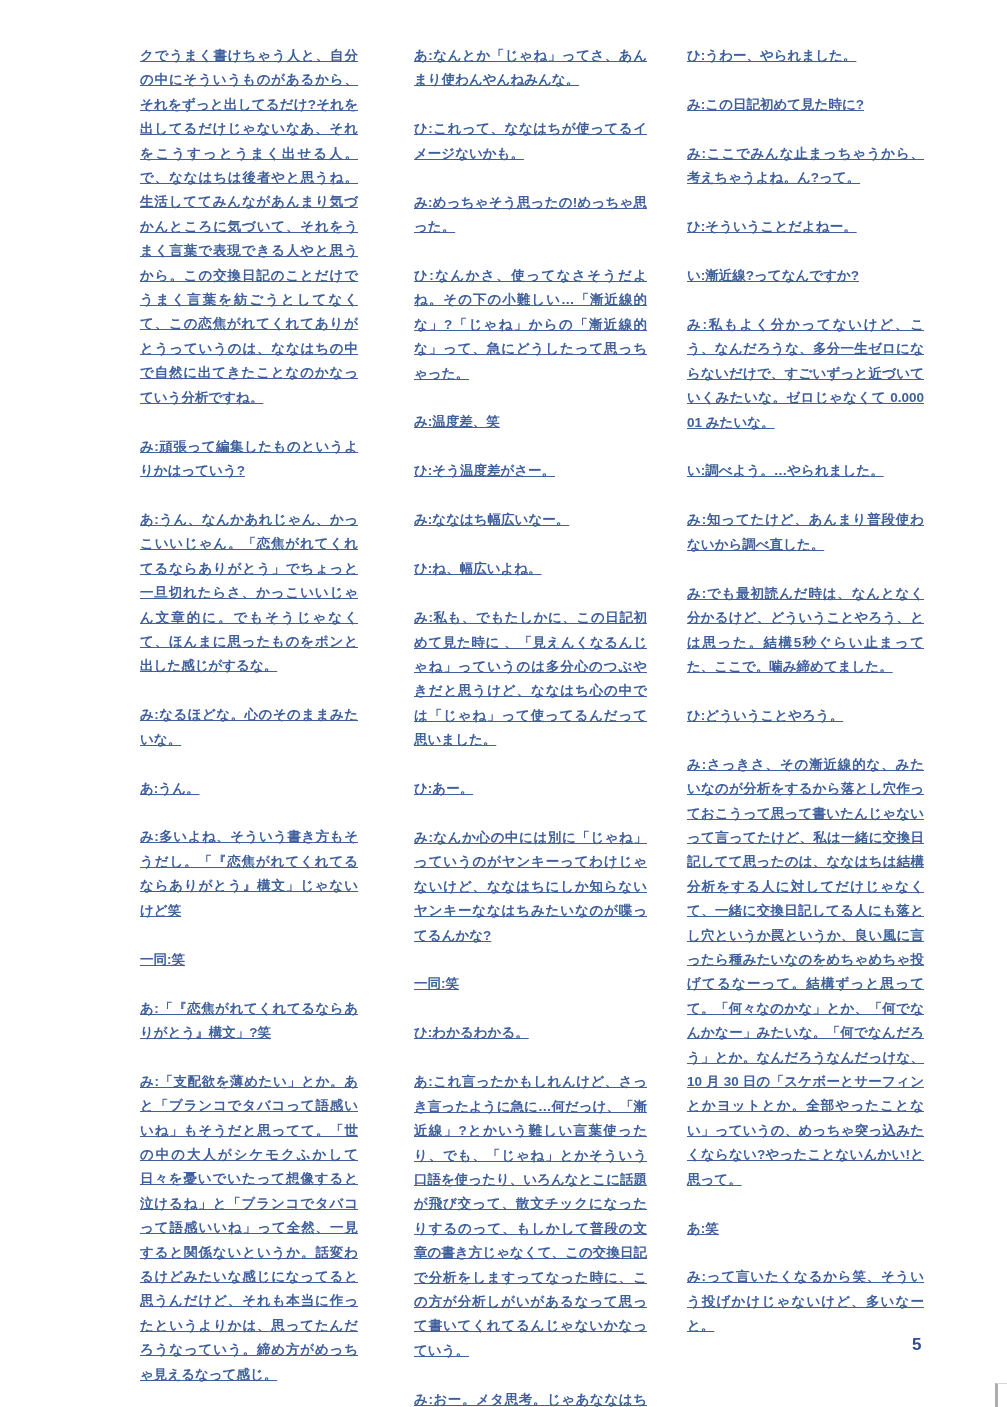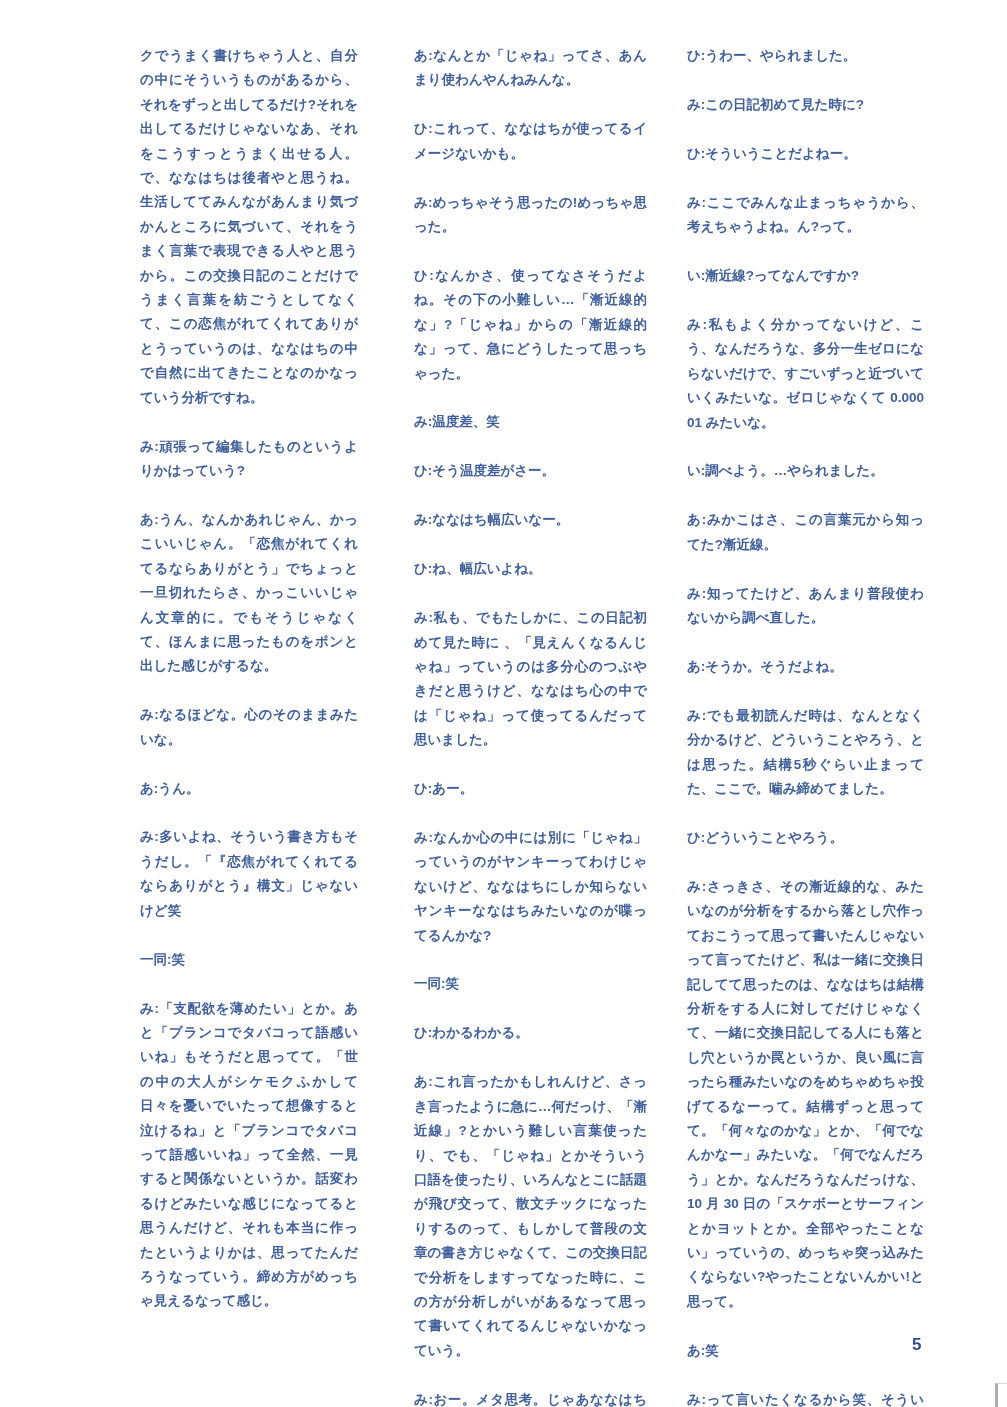--- a/index.html
+++ b/index.html
@@ -25,21 +25,21 @@
     font-weight: 600;
     line-height: 24.4px;
     text-align: justify;
     text-justify: inter-character;
     word-break: break-all;
     overflow-wrap: anywhere;
   }
   .col-1 { width: 218px; margin-right: 56px; }
   .col-2 { width: 233px; margin-right: 40px; }
   .col-3 { width: 237px; }
-  .col p { margin: 0 0 24.5px 0; }
+  .col p { margin: 0 0 24.5px 0; text-decoration: underline; }
   .col p:last-child { margin-bottom: 0; margin-top: 8px; }
   .page-number {
     position: absolute;
     top: 1335px;
     left: 912px;
     color: #2f4e8f;
     font-size: 17px;
     font-weight: bold;
     letter-spacing: 0.5px;
   }
@@ -60,20 +60,21 @@
 
   <div class="columns">
     <div class="col col-1">
         <p>クでうまく書けちゃう人と、自分の中にそういうものがあるから、それをずっと出してるだけ?それを出してるだけじゃないなあ、それをこうすっとうまく出せる人。で、ななはちは後者やと思うね。生活しててみんながあんまり気づかんところに気づいて、それをうまく言葉で表現できる人やと思うから。この交換日記のことだけでうまく言葉を紡ごうとしてなくて、この恋焦がれてくれてありがとうっていうのは、ななはちの中で自然に出てきたことなのかなっていう分析ですね。</p>
         <p>み:頑張って編集したものというよりかはっていう?</p>
         <p>あ:うん、なんかあれじゃん、かっこいいじゃん。「恋焦がれてくれてるならありがとう」でちょっと一旦切れたらさ、かっこいいじゃん文章的に。でもそうじゃなくて、ほんまに思ったものをポンと出した感じがするな。</p>
         <p>み:なるほどな。心のそのままみたいな。</p>
         <p>あ:うん。</p>
         <p>み:多いよね、そういう書き方もそうだし。「『恋焦がれてくれてるならありがとう』構文」じゃないけど笑</p>
         <p>一同:笑</p>
+        <p>あ:「『恋焦がれてくれてるならありがとう』構文」?笑</p>
         <p>み:「支配欲を薄めたい」とか。あと「ブランコでタバコって語感いいね」もそうだと思ってて。「世の中の大人がシケモクふかして日々を憂いでいたって想像すると泣けるね」と「ブランコでタバコって語感いいね」って全然、一見すると関係ないというか。話変わるけどみたいな感じになってると思うんだけど、それも本当に作ったというよりかは、思ってたんだろうなっていう。締め方がめっちゃ見えるなって感じ。</p>
       </div>
     <div class="col col-2">
         <p>あ:なんとか「じゃね」ってさ、あんまり使わんやんねみんな。</p>
         <p>ひ:これって、ななはちが使ってるイメージないかも。</p>
         <p>み:めっちゃそう思ったの!めっちゃ思った。</p>
         <p>ひ:なんかさ、使ってなさそうだよね。その下の小難しい…「漸近線的な」?「じゃね」からの「漸近線的な」って、急にどうしたって思っちゃった。</p>
         <p>み:温度差、笑</p>
         <p>ひ:そう温度差がさー。</p>
         <p>み:ななはち幅広いなー。</p>
@@ -82,28 +83,26 @@
         <p>ひ:あー。</p>
         <p>み:なんか心の中には別に「じゃね」っていうのがヤンキーってわけじゃないけど、ななはちにしか知らないヤンキーななはちみたいなのが喋ってるんかな?</p>
         <p>一同:笑</p>
         <p>ひ:わかるわかる。</p>
         <p>あ:これ言ったかもしれんけど、さっき言ったように急に…何だっけ、「漸近線」?とかいう難しい言葉使ったり、でも、「じゃね」とかそういう口語を使ったり、いろんなとこに話題が飛び交って、散文チックになったりするのって、もしかして普段の文章の書き方じゃなくて、この交換日記で分析をしますってなった時に、この方が分析しがいがあるなって思って書いてくれてるんじゃないかなっていう。</p>
         <p>み:おー。メタ思考。じゃあななはちはこれを言ってほしいと思って書いた説?</p>
       </div>
     <div class="col col-3">
         <p>ひ:うわー、やられました。</p>
         <p>み:この日記初めて見た時に?</p>
+        <p>み:ここでみんな止まっちゃうから、考えちゃうよね。ん?って。</p>
         <p>ひ:そういうことだよねー。</p>
-        <p>み:ここでみんな止まっちゃうから、考えちゃうよね。ん?って。</p>
         <p>い:漸近線?ってなんですか?</p>
         <p>み:私もよく分かってないけど、こう、なんだろうな、多分一生ゼロにならないだけで、すごいずっと近づいていくみたいな。ゼロじゃなくて 0.00001 みたいな。</p>
         <p>い:調べよう。…やられました。</p>
-        <p>あ:みかこはさ、この言葉元から知ってた?漸近線。</p>
         <p>み:知ってたけど、あんまり普段使わないから調べ直した。</p>
-        <p>あ:そうか。そうだよね。</p>
         <p>み:でも最初読んだ時は、なんとなく分かるけど、どういうことやろう、とは思った。結構5秒ぐらい止まってた、ここで。噛み締めてました。</p>
         <p>ひ:どういうことやろう。</p>
         <p>み:さっきさ、その漸近線的な、みたいなのが分析をするから落とし穴作っておこうって思って書いたんじゃないって言ってたけど、私は一緒に交換日記してて思ったのは、ななはちは結構分析をする人に対してだけじゃなくて、一緒に交換日記してる人にも落とし穴というか罠というか、良い風に言ったら種みたいなのをめちゃめちゃ投げてるなーって。結構ずっと思ってて。「何々なのかな」とか、「何でなんかなー」みたいな。「何でなんだろう」とか。なんだろうなんだっけな、10 月 30 日の「スケボーとサーフィンとかヨットとか。全部やったことない」っていうの、めっちゃ突っ込みたくならない?やったことないんかい!と思って。</p>
         <p>あ:笑</p>
         <p>み:って言いたくなるから笑、そういう投げかけじゃないけど、多いなーと。</p>
       </div>
   </div>
 
   <div class="page-number">5</div>
 

